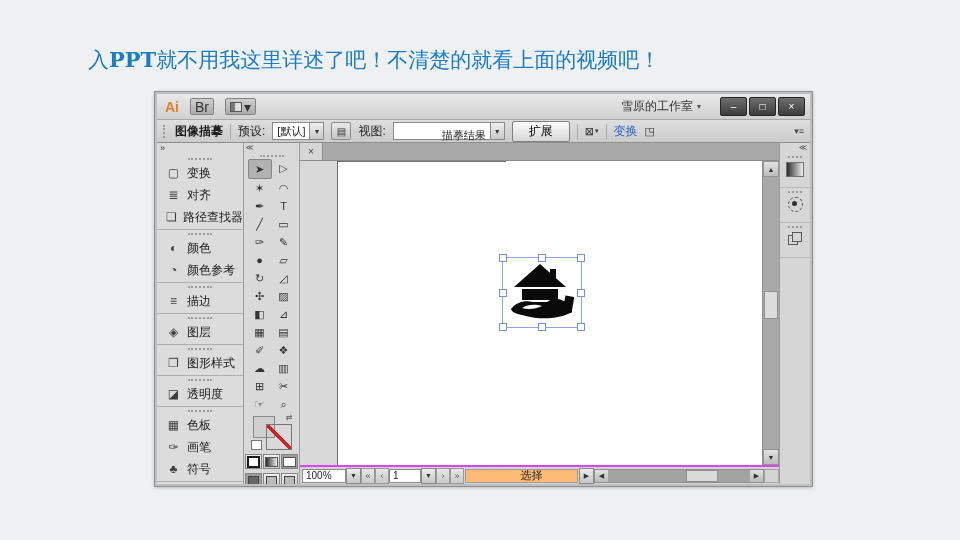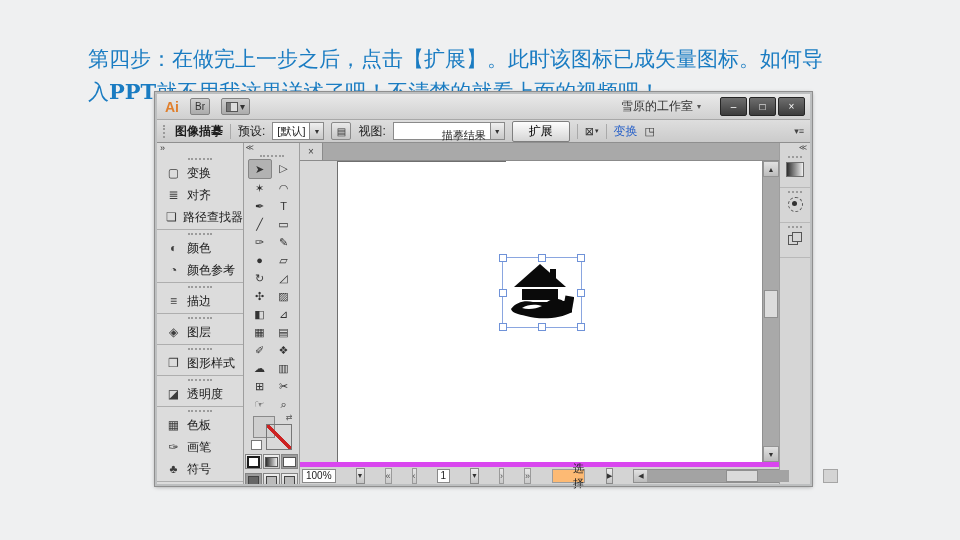--- a/index.html
+++ b/index.html
@@ -12,21 +12,21 @@
   
   .ai-window{position:absolute;left:155px;top:92px;width:653px;height:390px;
              background:#d4d4d4;border:2px solid #bdbfc0;outline:1px solid #8f8f8f;
              box-shadow:0 1px 4px rgba(0,0,0,.35);display:flex;flex-direction:column;}
   
   .titlebar{height:25px;flex:0 0 25px;display:flex;align-items:center;gap:11px;padding:0 5px 0 8px;
             background:linear-gradient(#e9e9e9,#d0d0d0);border-bottom:1px solid #a8a8a8;font-size:12px;}
   .logo{color:#e07f2c;font-weight:bold;font-size:14px;}
   .menus{display:flex;gap:13px;color:#1c1c1c;white-space:nowrap;}
   .menus span{cursor:default;}
-  .mini-btn{height:15px;display:flex;align-items:center;gap:2px;padding:0 4px;font-size:10px;color:#333;
+  .mini-btn{height:15px;display:flex;align-items:center;gap:2px;padding:0 4px;font-size:14px;color:#333;
             background:linear-gradient(#cfcfcf,#ababab);border:1px solid #828282;border-radius:2px;}
   .grid-ico{display:inline-block;width:10px;height:8px;border:1px solid #555;background:
             linear-gradient(90deg,#777 40%,#ddd 40%);}
   .workspace{margin-left:auto;color:#333;display:flex;align-items:center;gap:4px;}
   .ws-caret{font-size:8px;color:#555;}
   .winbtns{display:flex;gap:2px;margin-left:8px;}
   .winbtn{width:25px;height:17px;display:flex;align-items:center;justify-content:center;
           background:linear-gradient(#6e6e6e,#3c3c3c);border:1px solid #262626;border-radius:2px;
           color:#fff;font-size:10px;line-height:1;}
   
@@ -95,22 +95,22 @@
   .h-ml{left:-4px;top:50%;margin-top:-4px;} .h-mr{right:-4px;top:50%;margin-top:-4px;}
   .h-bl{left:-4px;bottom:-4px;} .h-bm{left:50%;margin-left:-4px;bottom:-4px;} .h-br{right:-4px;bottom:-4px;}
   .artwork{position:absolute;left:7px;top:6px;}
   .vscroll{width:16px;flex:0 0 16px;background:#a9a9a9;border-left:1px solid #8f8f8f;
            display:flex;flex-direction:column;}
   .vs-btn{height:14px;flex:0 0 14px;display:flex;align-items:center;justify-content:center;
           background:linear-gradient(#e2e2e2,#bcbcbc);border:1px solid #949494;font-size:7px;color:#333;}
   .vs-track{flex:1;position:relative;}
   .vs-thumb{position:absolute;left:1px;right:1px;top:42%;height:26px;background:#dcdcdc;border:1px solid #8f8f8f;}
   
-  .statusbar{height:17px;flex:0 0 17px;background:#d4d4d4;border-top:5px solid #d946ef;
-             display:flex;align-items:center;gap:20px;padding-left:2px;font-size:10px;color:#222;}
+  .statusbar{height:17px;flex:0 0 17px;background:#d4d4d4;border-top:2px solid #d946ef;
+             display:flex;align-items:center;gap:0;padding-left:2px;font-size:10px;color:#222;}
   .zoom-box{width:36px;height:12px;background:#fff;border:1px solid #8a8a8a;display:flex;align-items:center;padding:0 3px;}
   .tiny-btn{width:13px;height:14px;display:flex;align-items:center;justify-content:center;font-size:7px;color:#333;
             background:linear-gradient(#ececec,#c6c6c6);border:1px solid #8a8a8a;}
   .nav-btn{width:12px;height:14px;display:flex;align-items:center;justify-content:center;font-size:9px;color:#555;
            background:linear-gradient(#e6e6e6,#cacaca);border:1px solid #9a9a9a;}
   .ab-box{width:24px;height:12px;background:#fff;border:1px solid #8a8a8a;display:flex;align-items:center;padding:0 3px;}
   .status-field{flex:1;height:12px;margin:8px 1px;border:1px solid #9c9c9c;background:#fdba74;
                 display:flex;align-items:center;justify-content:center;font-size:11px;padding-left:20px;}
   .hscroll{width:170px;flex:0 0 170px;height:14px;display:flex;border:1px solid #8f8f8f;box-sizing:border-box;}
   .hs-btn{width:13px;flex:0 0 13px;display:flex;align-items:center;justify-content:center;font-size:7px;color:#333;
@@ -129,21 +129,20 @@
   .ico-dotcircle{width:13px;height:13px;border:1px dashed #555;border-radius:50%;position:relative;}
   .ico-dotcircle::after{content:"";position:absolute;left:3px;top:3px;width:5px;height:5px;border-radius:50%;background:#333;}
   .ico-overlap{position:relative;width:14px;height:13px;}
   .ico-overlap .sq{position:absolute;width:8px;height:8px;border:1px solid #555;background:#d6d6d6;}
   .ico-overlap .sq.a{left:0;bottom:0;} .ico-overlap .sq.b{right:0;top:0;}
 </style>
 </head>
 <body>
 
 <div class="caption">
-  <div>第四步：在做完上一步之后，点击【扩展】。此时该图标已成矢量图标。如何导</div>
   <div><span>入</span><b>PPT</b><span>就不用我这里详述了吧！不清楚的就看上面的视频吧！</span></div>
 </div>
 
 <div class="ai-window">
 
   <div class="titlebar">
     <span class="logo">Ai</span>
     <span class="mini-btn">Br</span>
     <span class="mini-btn">
         <span class="grid-ico"></span>

